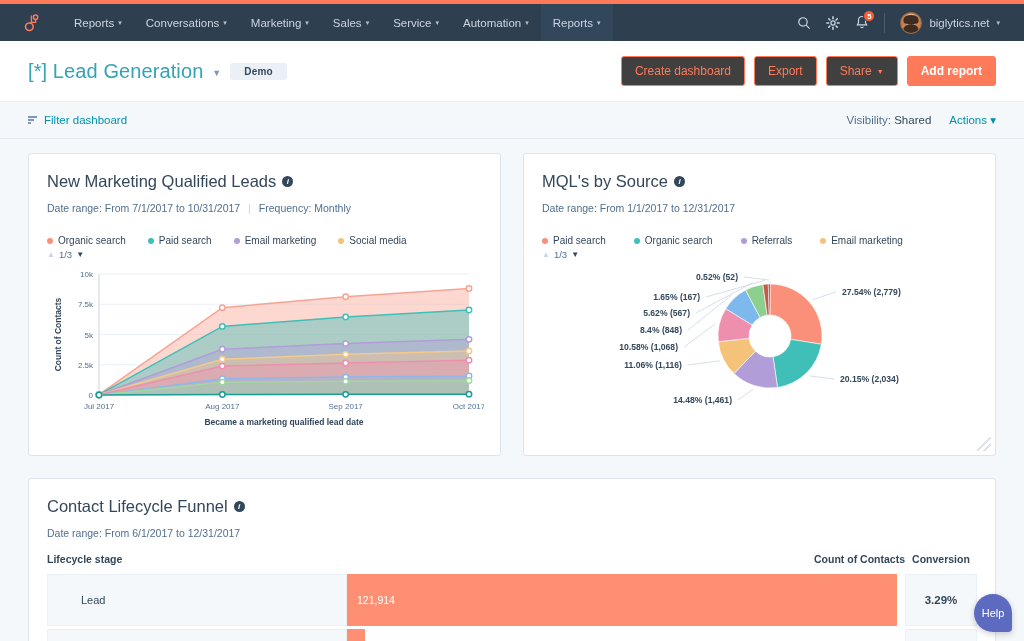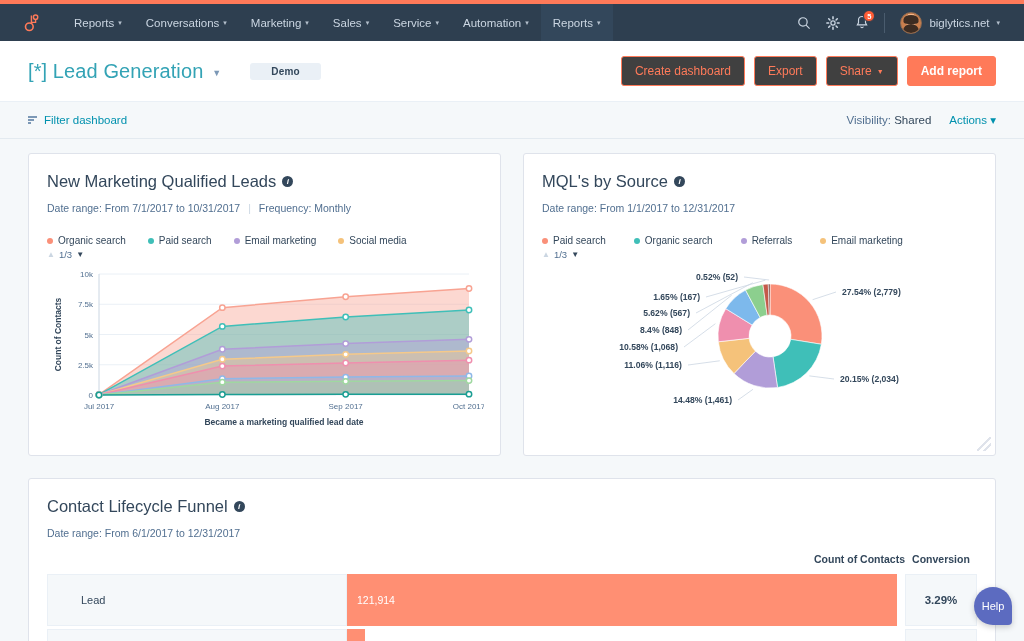--- a/index.html
+++ b/index.html
@@ -70,22 +70,22 @@
   .title-group { display: flex; align-items: center; gap: 9px; }
   .page-title {
     font-size: 20px; color: #33a3b5; font-weight: 400;
     letter-spacing: .1px;
   }
   .title-caret {
     color: #7c98b6; font-size: 9px; margin-top: 3px; cursor: pointer;
   }
   .demo-badge {
     background: #eaf0f6; color: #33475b;
-    font-size: 10px; padding: 3px 21px; border-radius: 3px;
-    font-weight: 600; letter-spacing: .2px; margin-left: 20px;
+    font-size: 10px; padding: 3px 14px; border-radius: 3px;
+    font-weight: 600; letter-spacing: .2px;
   }
   .header-actions { margin-left: auto; display: flex; align-items: center; gap: 9px; }
   .btn {
     font-size: 12px; padding: 7px 13px; border-radius: 3px;
     cursor: pointer; font-weight: 500; white-space: nowrap;
     border: 1px solid #ff7a59; background: #404040; color: #ff7a59;
     display: flex; align-items: center; gap: 5px;
   }
   .btn.primary { background: #ff7a59; color: #fff; border-color: #ff7a59; font-weight: 600; }
 
@@ -175,21 +175,21 @@
   }
   .fr-conv {
     width: 72px; background: #f5f8fa; border: 1px solid #eaf0f6;
     display: flex; align-items: center; justify-content: center;
     font-size: 11.5px; color: #33475b; font-weight: bold;
     margin-left: 8px;
   }
 
   
   .help-fab {
-    position: fixed; right: 12px; bottom: 16px;
+    position: fixed; right: 12px; bottom: 9px;
     width: 38px; height: 38px; border-radius: 50% 50% 4px 50%;
     background: #5c6bc0; color: #fff;
     display: flex; align-items: center; justify-content: center;
     font-size: 11px; cursor: pointer; z-index: 50;
     box-shadow: 0 2px 6px rgba(0,0,0,.2);
   }
 
   svg { display: block; }
   .axis-text { font-family: "Liberation Sans", sans-serif; fill: #516f90; font-size: 8px; }
   .axis-title { font-family: "Liberation Sans", sans-serif; fill: #33475b; font-size: 8.5px; font-weight: bold; }
@@ -491,20 +491,21 @@
 
   <div class="card card-wide">
     <div class="card-title-row">
       <span class="card-title">Contact Lifecycle Funnel</span>
       <span class="info-icon">i</span>
     </div>
     <div class="card-meta">
       <span>Date range: From 6/1/2017 to 12/31/2017</span>
     </div>
     <div class="funnel-head">
+      <span class="fh-stage">Lifecycle stage</span>
       <span class="fh-count">Count of Contacts</span>
       <span class="fh-conv">Conversion</span>
     </div>
     <div id="funnelRows">
         <div class="funnel-row">
           <div class="fr-stage">Lead</div>
           <div class="fr-bar-area">
             <div class="fr-bar" style="width: 100%;">121,914</div>
           </div>
           <div class="fr-conv">3.29%</div>

